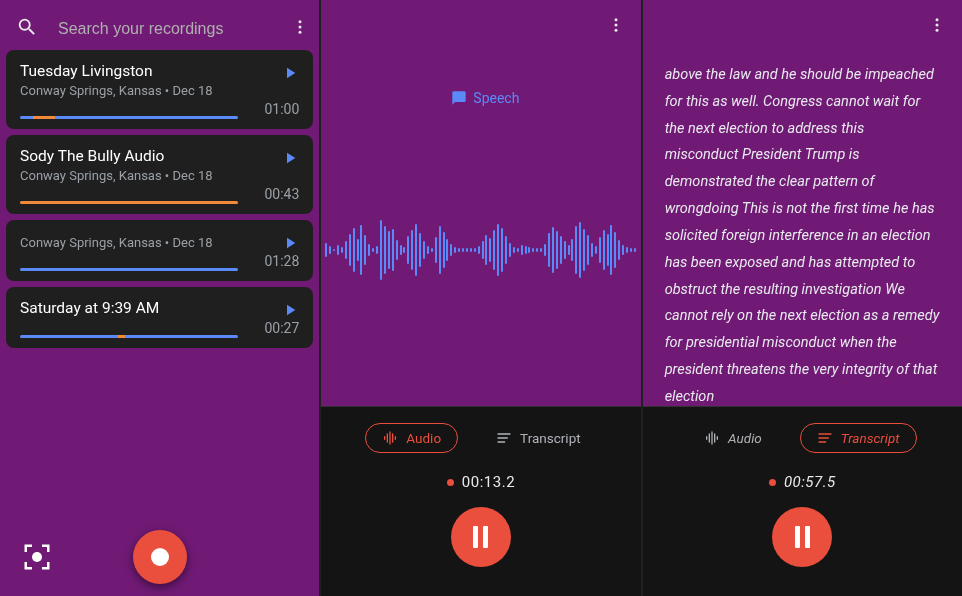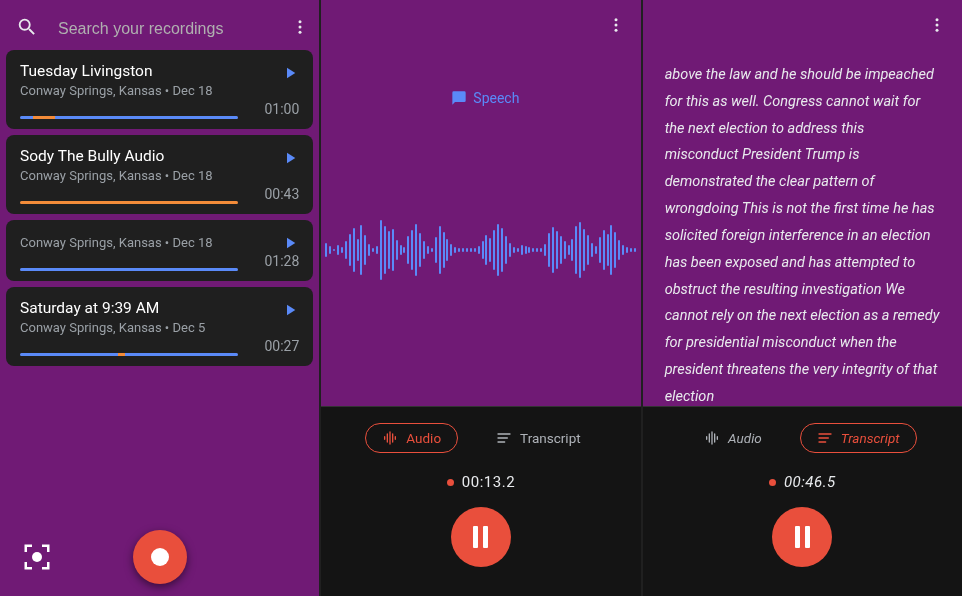--- a/index.html
+++ b/index.html
@@ -212,21 +212,20 @@
           <span class="rec-play"><svg viewBox="0 0 24 24">
               <path d="M8 5v14l11-7z"></path>
             </svg></span>
           <div class="rec-time">01:28</div>
           <div class="rec-bar">
             <div class="seg seg-blue" style="left: 0%; width: 100%;"></div>
           </div>
         </div>
         <div class="rec-item">
           <div class="rec-title">Saturday at 9:39 AM</div>
-          <div class="rec-sub">Conway Springs, Kansas • Dec 5</div>
           <span class="rec-play"><svg viewBox="0 0 24 24">
               <path d="M8 5v14l11-7z"></path>
             </svg></span>
           <div class="rec-time">00:27</div>
           <div class="rec-bar">
             <div class="seg seg-blue" style="left: 0%; width: 45%;"></div>
             <div class="seg seg-orange" style="left: 45%; width: 3%;"></div>
             <div class="seg seg-blue" style="left: 48%; width: 52%;"></div>
           </div>
         </div>
@@ -396,21 +395,21 @@
         </div>
         <div class="chip active">
           <svg viewBox="0 0 24 24">
               <path d="M3 6h18M3 12h14M3 18h10" stroke-width="2" fill="none" stroke-linecap="round"></path>
             </svg>
           <span>Transcript</span>
         </div>
       </div>
       <div class="timer">
         <span class="rec-dot"></span>
-        <span>00:46.5</span>
+        <span>00:57.5</span>
       </div>
       <div class="pause-btn">
         <div class="bars">
             <span></span>
             <span></span>
           </div>
       </div>
     </div>
   </div>
 

